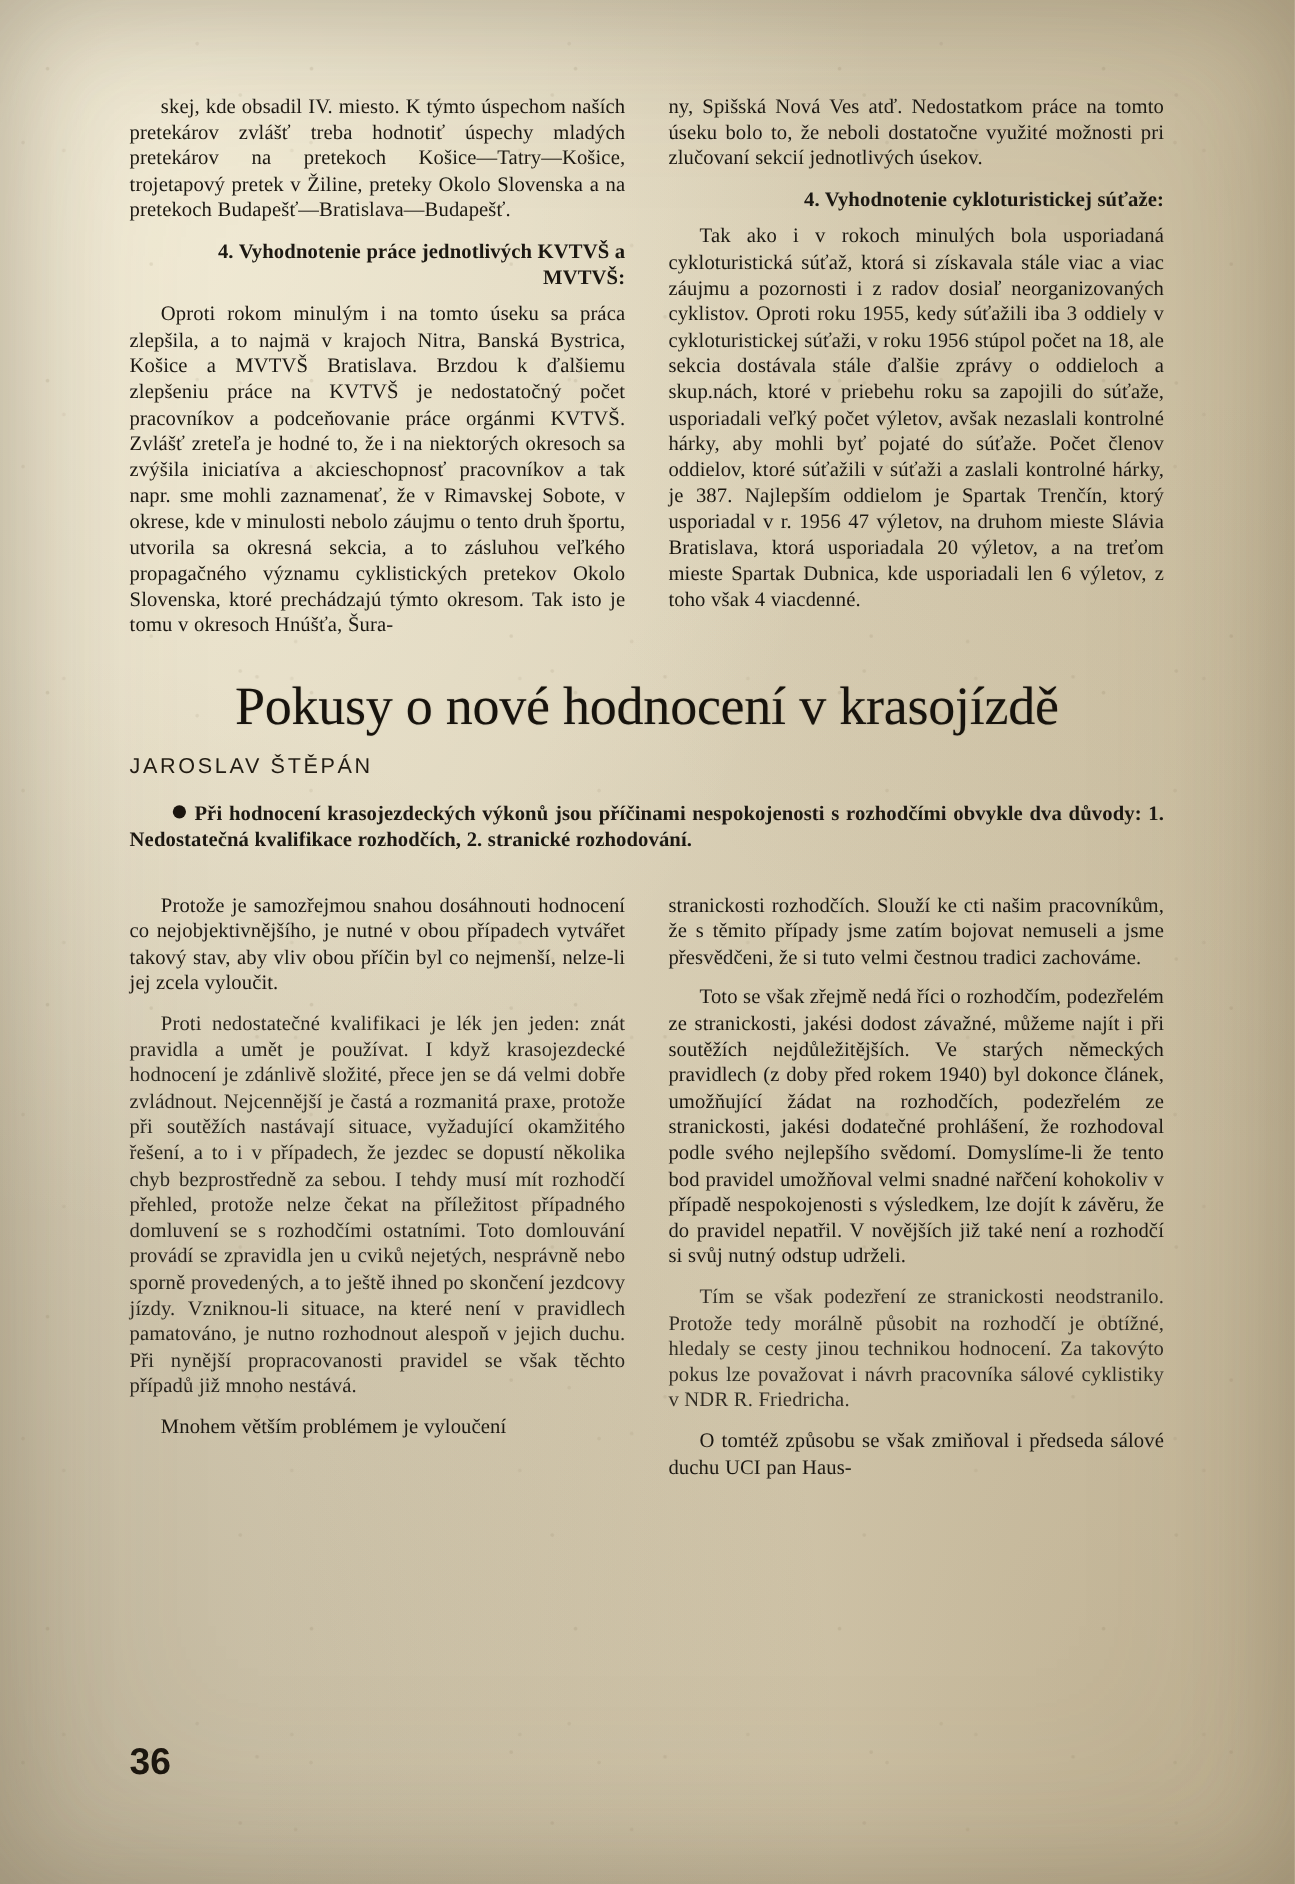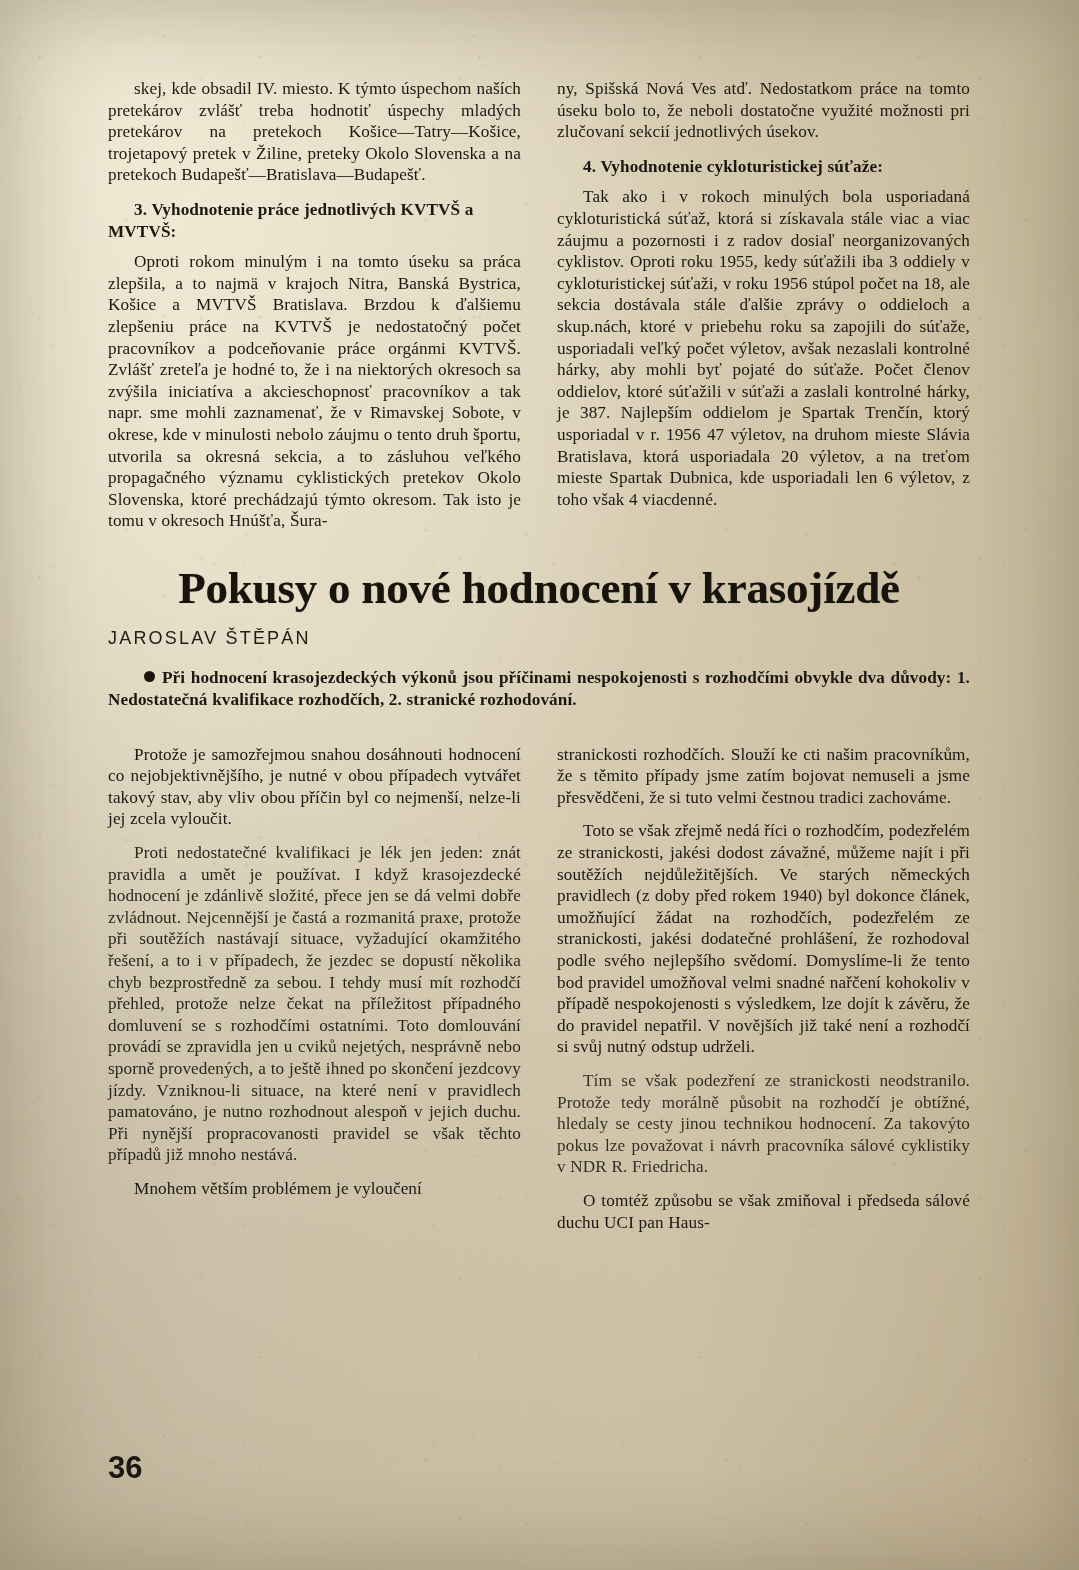--- a/index.html
+++ b/index.html
@@ -75,32 +75,32 @@
     word-spacing: .2px;
   }
   p.noind { text-indent: 0; }
   p + p { margin-top: 12px; }
   .sub {
     margin: 0;
     font-size: 17.2px;
     line-height: 21.6px;
     font-weight: bold;
     text-indent: 26px;
-    text-align: left;
+    text-align: right;
   }
   .gap { height: 13px; }
   .gap-s { height: 9px; }
 
   .title {
     margin: 0;
     padding-top: 30px;
     text-align: center;
     font-size: 45px;
     line-height: 52px;
-    font-weight: bold;
+    font-weight: normal;
     letter-spacing: -0.2px;
     color: #17130d;
     text-shadow: 0 0 1px rgba(30,24,15,.35);
   }
   .byline {
     margin: 0;
     padding-top: 14px;
     padding-bottom: 18px;
     text-align: left;
     font-size: 18px;
@@ -143,21 +143,21 @@
 
 <div class="paper"></div>
 
 <div class="page">
   <div class="content">
 
     <div class="cols">
       <div class="col">
         <p>skej, kde obsadil IV. miesto. K týmto úspechom naších pretekárov zvlášť treba hodnotiť úspechy mladých pretekárov na pretekoch Košice—Tatry—Košice, trojetapový pretek v Žiline, preteky Okolo Slovenska a na pretekoch Budapešť—Bratislava—Budapešť.</p>
         <div class="gap"></div>
-        <p class="sub">3. Vyhodnotenie práce jednotlivých KVTVŠ a MVTVŠ:</p>
+        <p class="sub">4. Vyhodnotenie práce jednotlivých KVTVŠ a MVTVŠ:</p>
         <div class="gap-s"></div>
         <p>Oproti rokom minulým i na tomto úseku sa práca zlepšila, a to najmä v krajoch Nitra, Banská Bystrica, Košice a MVTVŠ Bratislava. Brzdou k ďalšiemu zlepšeniu práce na KVTVŠ je nedostatočný počet pracovníkov a podceňovanie práce orgánmi KVTVŠ. Zvlášť zreteľa je hodné to, že i na niektorých okresoch sa zvýšila iniciatíva a akcieschopnosť pracovníkov a tak napr. sme mohli zaznamenať, že v Rimavskej Sobote, v okrese, kde v minulosti nebolo záujmu o tento druh športu, utvorila sa okresná sekcia, a to zásluhou veľkého propagačného významu cyklistických pretekov Okolo Slovenska, ktoré prechádzajú týmto okresom. Tak isto je tomu v okresoch Hnúšťa, Šura-</p>
       </div>
       <div class="col">
         <p class="noind">ny, Spišská Nová Ves atď. Nedostatkom práce na tomto úseku bolo to, že neboli dostatočne využité možnosti pri zlučovaní sekcií jednotlivých úsekov.</p>
         <div class="gap"></div>
         <p class="sub">4. Vyhodnotenie cykloturistickej súťaže:</p>
         <div class="gap-s"></div>
         <p>Tak ako i v rokoch minulých bola usporiadaná cykloturistická súťaž, ktorá si získavala stále viac a viac záujmu a pozornosti i z radov dosiaľ neorganizovaných cyklistov. Oproti roku 1955, kedy súťažili iba 3 oddiely v cykloturistickej súťaži, v roku 1956 stúpol počet na 18, ale sekcia dostávala stále ďalšie zprávy o oddieloch a skup.nách, ktoré v priebehu roku sa zapojili do súťaže, usporiadali veľký počet výletov, avšak nezaslali kontrolné hárky, aby mohli byť pojaté do súťaže. Počet členov oddielov, ktoré súťažili v súťaži a zaslali kontrolné hárky, je 387. Najlepším oddielom je Spartak Trenčín, ktorý usporiadal v r. 1956 47 výletov, na druhom mieste Slávia Bratislava, ktorá usporiadala 20 výletov, a na treťom mieste Spartak Dubnica, kde usporiadali len 6 výletov, z toho však 4 viacdenné.</p>
       </div>

